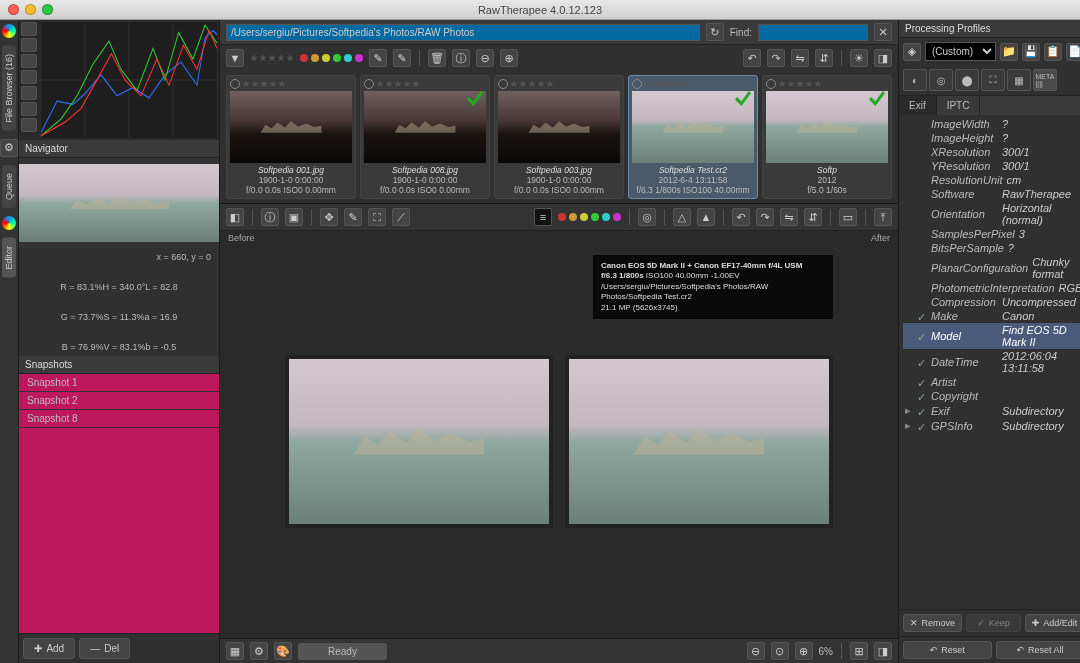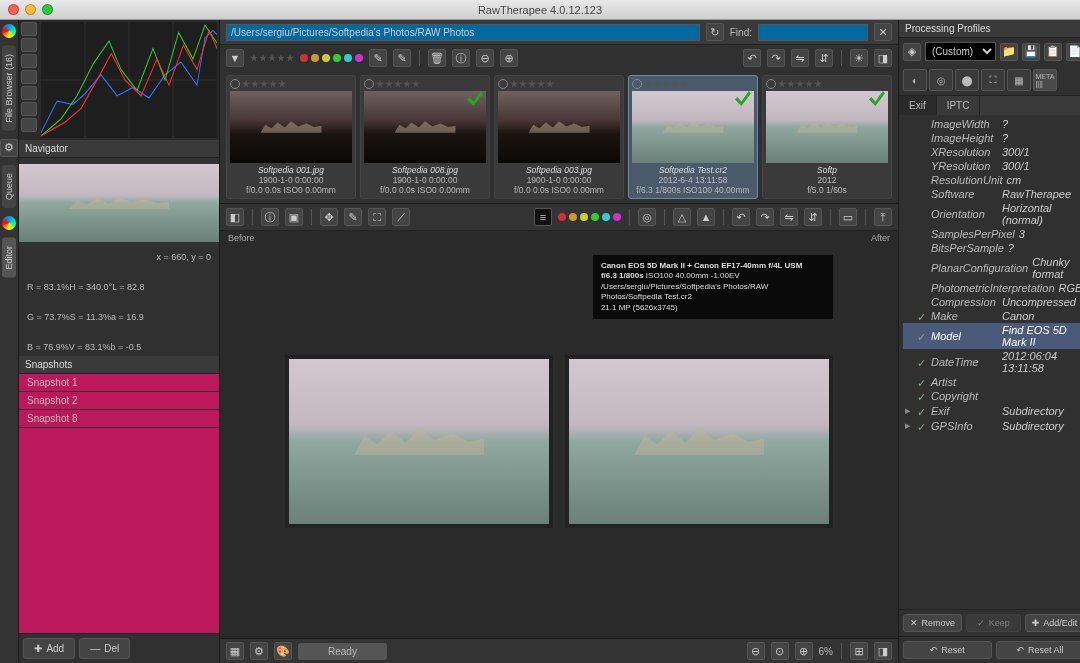--- a/index.html
+++ b/index.html
@@ -23,21 +23,21 @@
 .histcanvas svg { width: 100%; height: 100%; }
 .navimg { width: 100%; height: 90px; background: #333; display: flex; align-items: center; justify-content: center; }
 .thumb { background: linear-gradient(180deg,#d4c8d0 0%,#c4b8c0 40%,#8fa8a0 50%,#6a8078 100%); position: relative; }
 .thumb.nav { width: 200px; height: 78px; }
 .thumb.strip { width: 122px; height: 72px; }
 .thumb.preview { width: 260px; height: 165px; }
 .thumb.dark { background: linear-gradient(180deg,#706060 0%,#4a3838 40%,#1a1410 60%,#0a0806 100%); }
 .thumb::after { content:""; position:absolute; left:25%; right:25%; top:42%; height:16%; background: rgba(200,180,150,.45); clip-path: polygon(0 100%,8% 30%,18% 60%,28% 10%,40% 55%,50% 0,62% 45%,75% 20%,88% 50%,100% 40%,100% 100%); }
 .navinfo { padding: 4px 8px; font-size: 9px; color: #bbb; }
 .navinfo .pos { text-align: right; margin-bottom: 4px; }
-.navrow { display: flex; justify-content: flex-start; margin-top: 20px; }
+.navrow { display: flex; justify-content: center; margin-top: 20px; }
 .snaplist { flex: 1; background: #be185d; }
 .snapitem { padding: 3px 8px; border-bottom: 1px solid #333; cursor: pointer; }
 .leftbtns { display: flex; gap: 4px; padding: 4px; border-top: 1px solid #222; }
 .btn { background: #444; border: 1px solid #555; color: #ccc; padding: 4px 10px; border-radius: 3px; cursor: pointer; display: flex; align-items: center; gap: 4px; font-size: 10px; }
 .midcol { flex: 1; display: flex; flex-direction: column; background: #2a2a2a; }
 .pathbar { display: flex; align-items: center; gap: 6px; padding: 3px 6px; background: #3a3a3a; border-bottom: 1px solid #222; }
 .pathbar input { background: #0369a1; border: 1px solid #555; color: #ccc; padding: 2px 4px; font-size: 10px; }
 .pathbar .path { flex: 1; }
 .pathbar .find { width: 110px; }
 .filmstrip { background: #303030; border-bottom: 1px solid #1a1a1a; }

